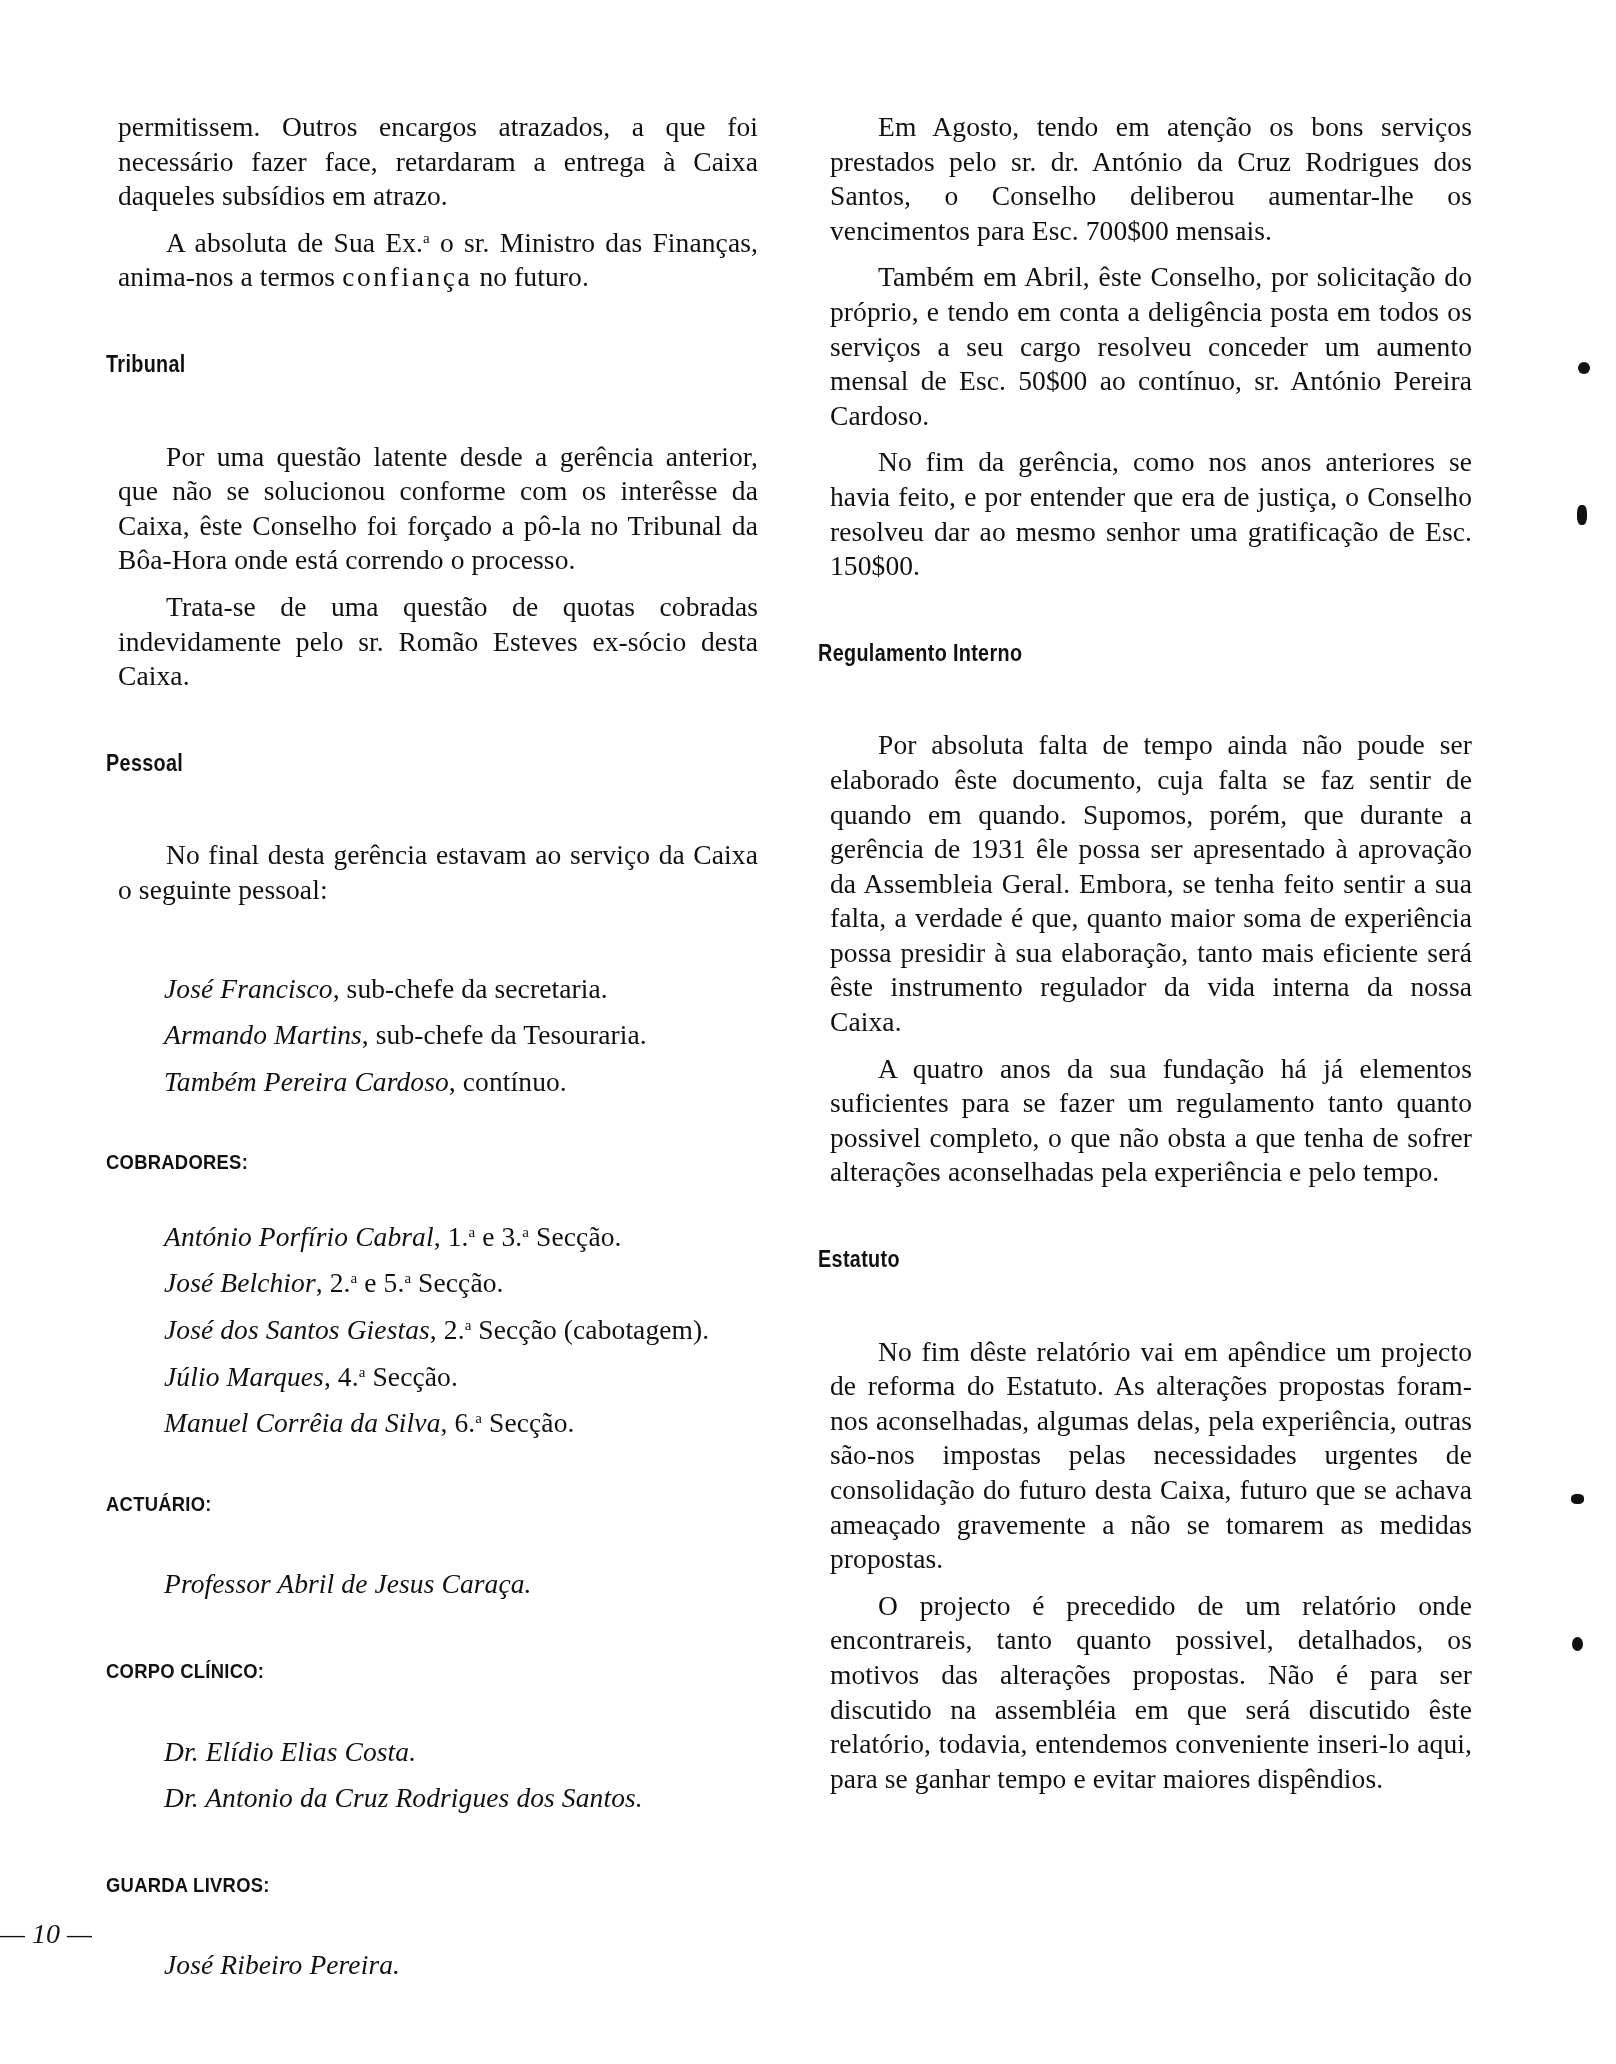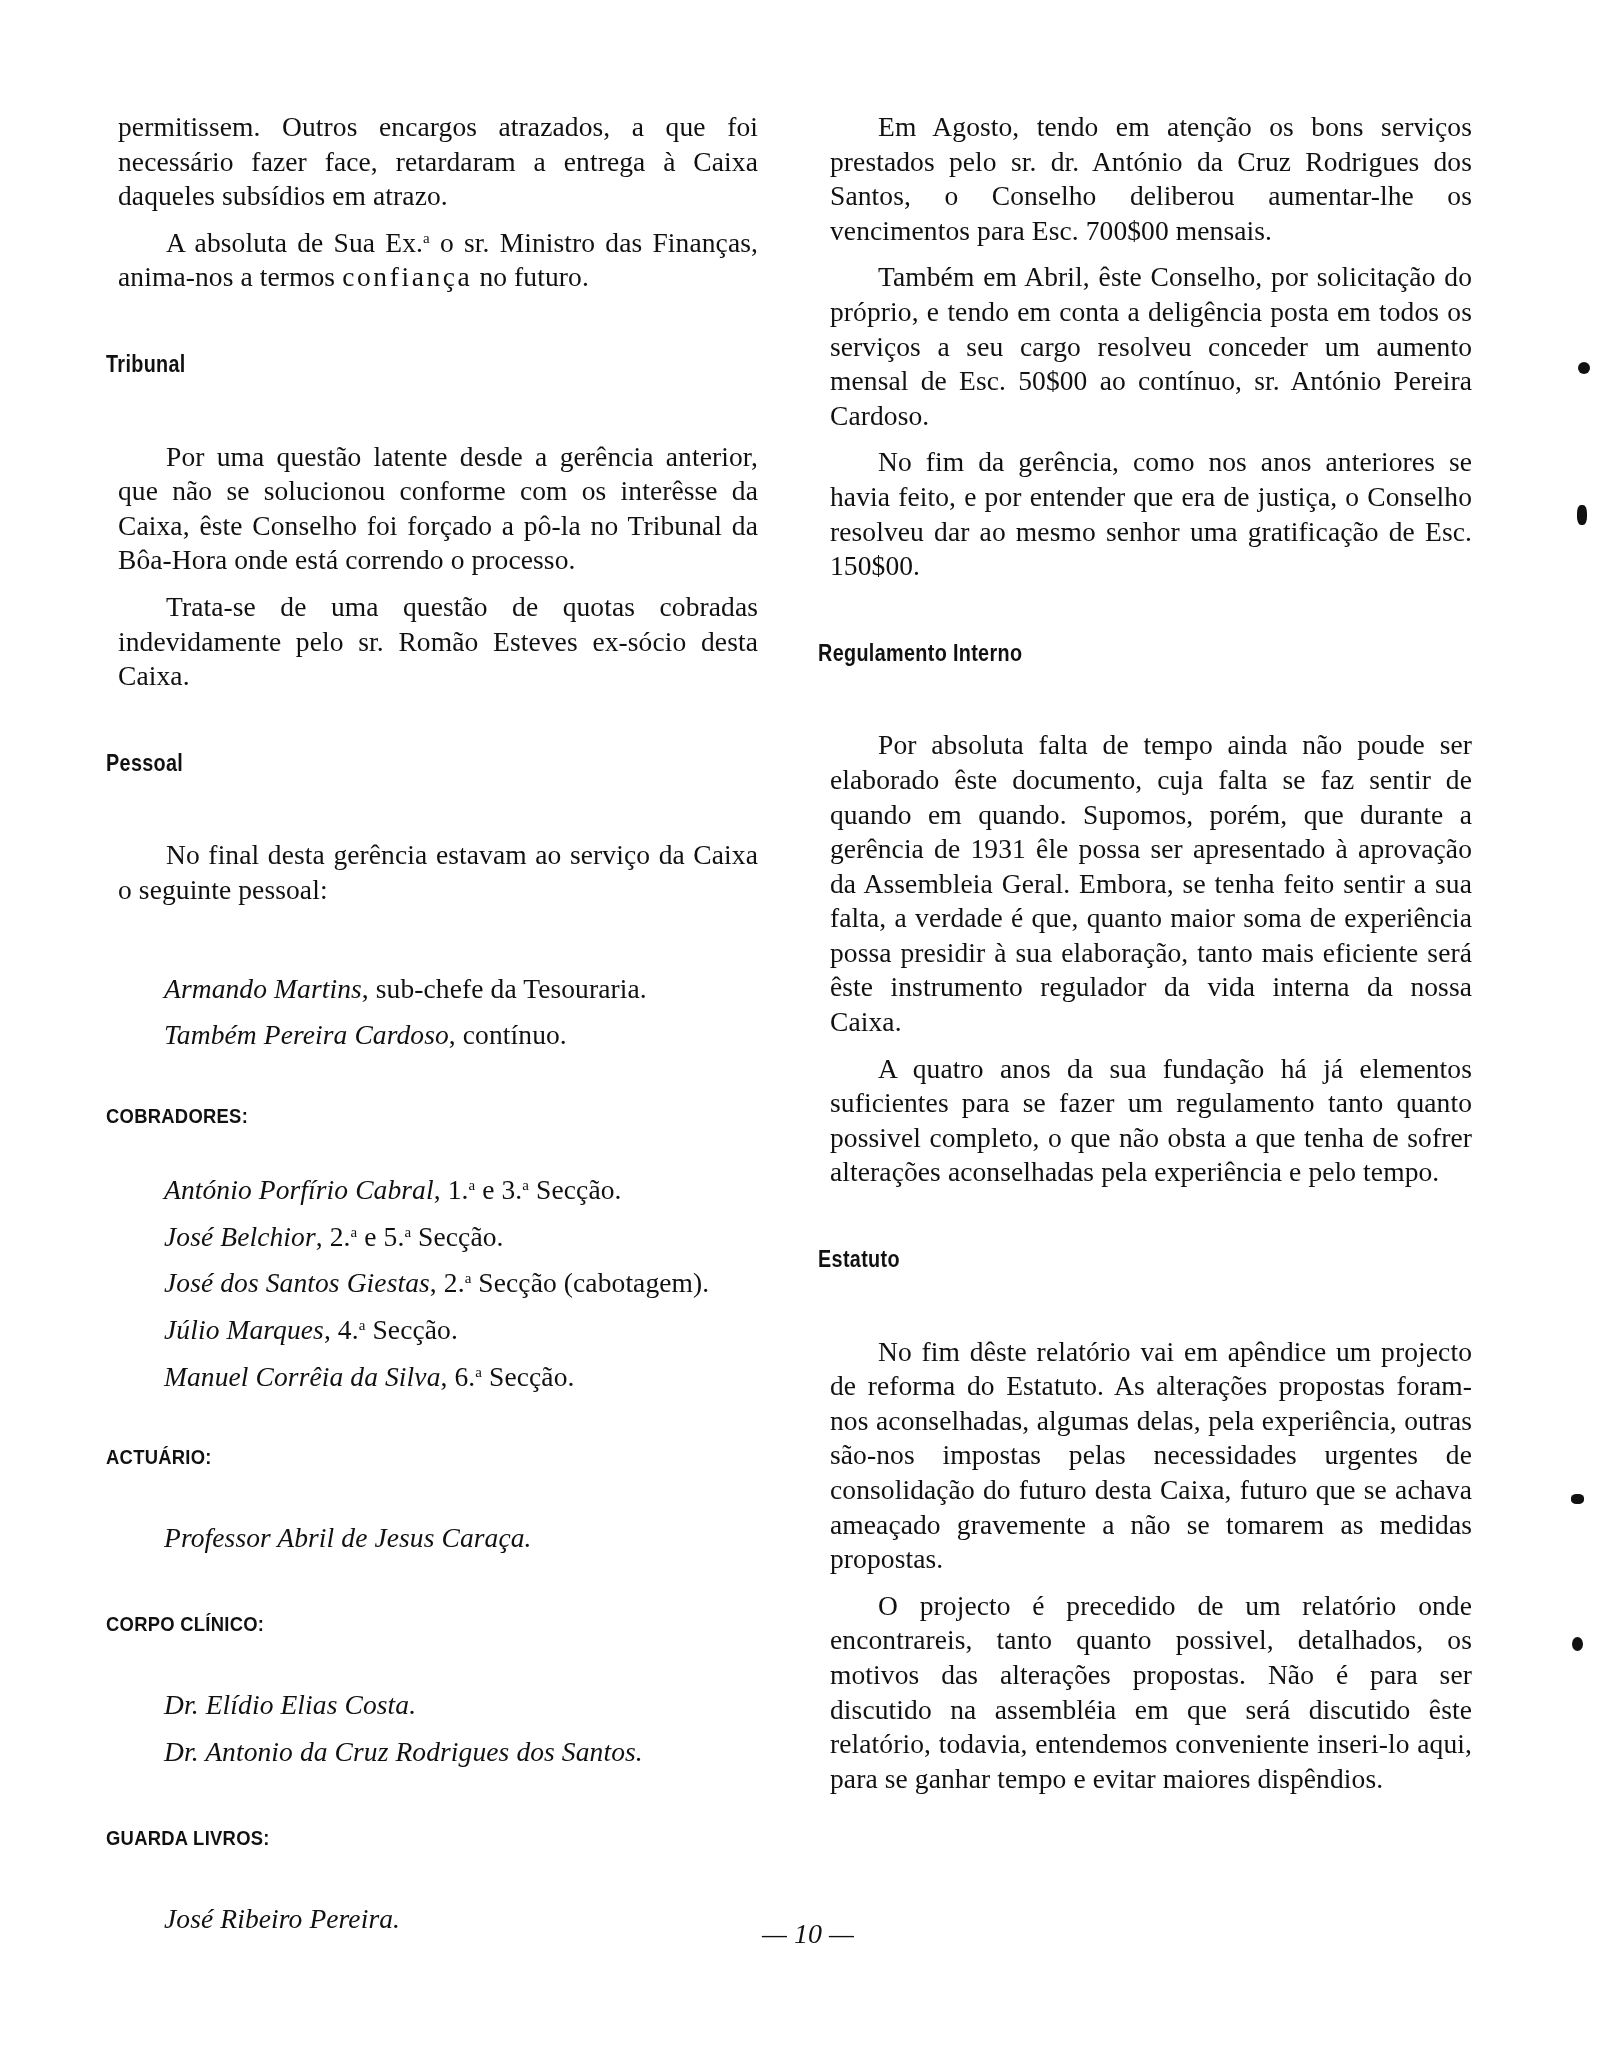--- a/index.html
+++ b/index.html
@@ -31,21 +31,21 @@
     margin: 0;
   }
   .list { padding-left: 46px; }
   .list p { text-align: left; }
   .it { font-style: italic; } .sp-28 { height: 28px; }
   .sp-34 { height: 34px; } .sp-40 { height: 40px; } .sp-46 { height: 46px; }
   .wide { letter-spacing: 2.6px; }
   sup.ord { font-size: 15px; vertical-align: 9px; line-height: 0; }
   .page-number {
     position: absolute; top: 1918px; left: 0; width: 1616px;
-    text-align: center; font-style: italic; font-size: 28px;
+    font-style: italic; font-size: 28px;
   }
   .speck { position: absolute; background: #111; border-radius: 50%; }
 </style>
 </head>
 <body>
 
 <div class="col col-left">
   <p>permitissem. Outros encargos atrazados, a que foi necessário fazer face, retardaram a entrega à Caixa daqueles subsídios em atrazo.</p>
   <p class="indent"><span>A absoluta de Sua Ex.</span><sup class="ord">a</sup><span> o sr. Ministro das Finanças, anima-nos a termos </span><span class="wide">confiança</span><span> no futuro.</span></p>
 
@@ -55,20 +55,21 @@
   <p class="indent">Por uma questão latente desde a gerência anterior, que não se solucionou conforme com os interêsse da Caixa, êste Conselho foi forçado a pô-la no Tribunal da Bôa-Hora onde está correndo o processo.</p>
   <p class="indent">Trata-se de uma questão de quotas cobradas indevidamente pelo sr. Romão Esteves ex-sócio desta Caixa.</p>
 
   <div class="sp-40"></div>
   <p class="heading">Pessoal</p>
   <div class="sp-46"></div>
   <p class="indent">No final desta gerência estavam ao serviço da Caixa o seguinte pessoal:</p>
 
   <div class="sp-40"></div>
   <div class="list">
+    <p><span class="it">José Francisco</span><span>, sub-chefe da secretaria.</span></p>
     <p><span class="it">Armando Martins</span><span>, sub-chefe da Tesouraria.</span></p>
     <p><span class="it">Também Pereira Cardoso</span><span>, contínuo.</span></p>
   </div>
 
   <div class="sp-34"></div>
   <p class="subhead">COBRADORES:</p>
   <div class="sp-28"></div>
   <div class="list">
     <p><span class="it">António Porfírio Cabral</span><span>, 1.</span><sup class="ord">a</sup><span> e 3.</span><sup class="ord">a</sup><span> Secção.</span></p>
     <p><span class="it">José Belchior</span><span>, 2.</span><sup class="ord">a</sup><span> e 5.</span><sup class="ord">a</sup><span> Secção.</span></p>

